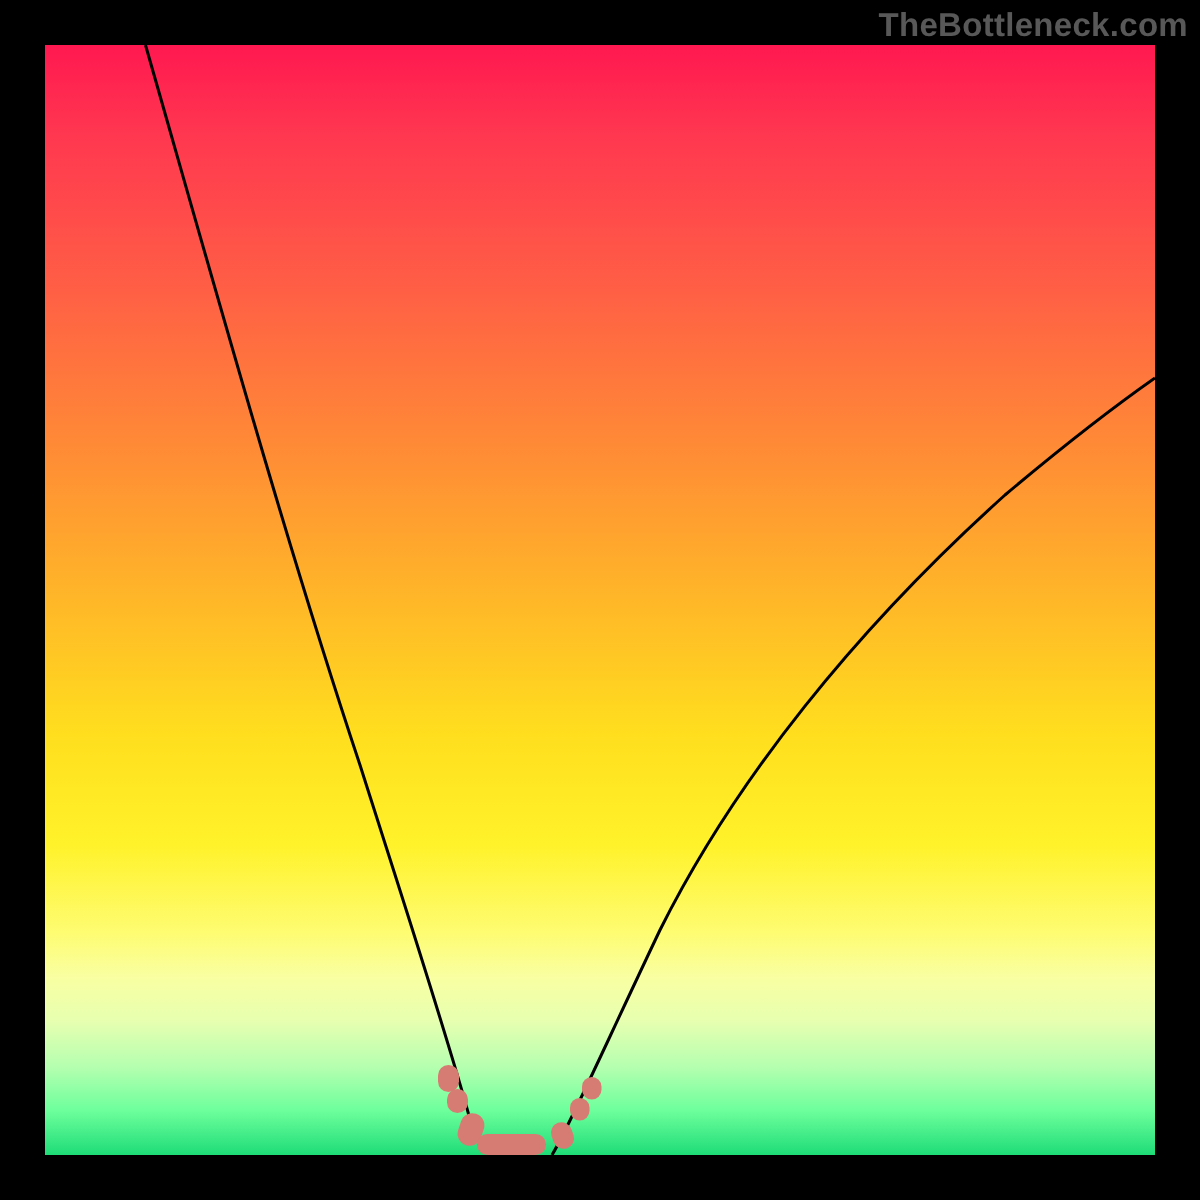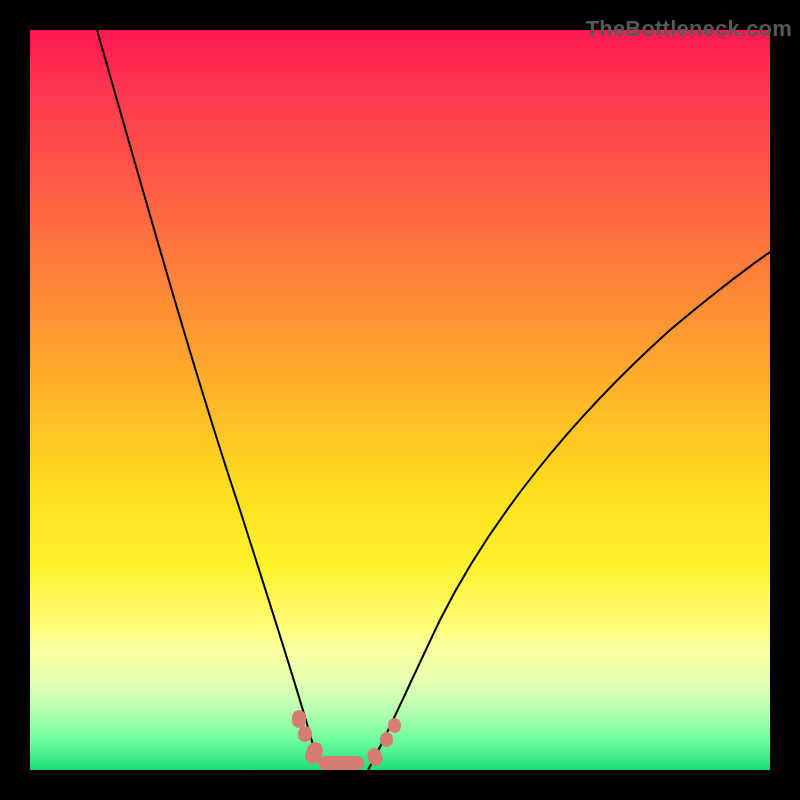--- a/index.html
+++ b/index.html
@@ -18,21 +18,20 @@
   }
   .watermark {
     position: absolute;
     top: 4px;
     right: 8px;
     color: #585858;
     font-size: 22px;
     font-weight: 600;
     letter-spacing: 0.2px;
     z-index: 5;
-    margin-top: 12px;
   }
   .plot {
     position: absolute;
     left: 30px;
     top: 30px;
     width: 740px;
     height: 740px;
     overflow: hidden;
   }
   .gradient-fill {

